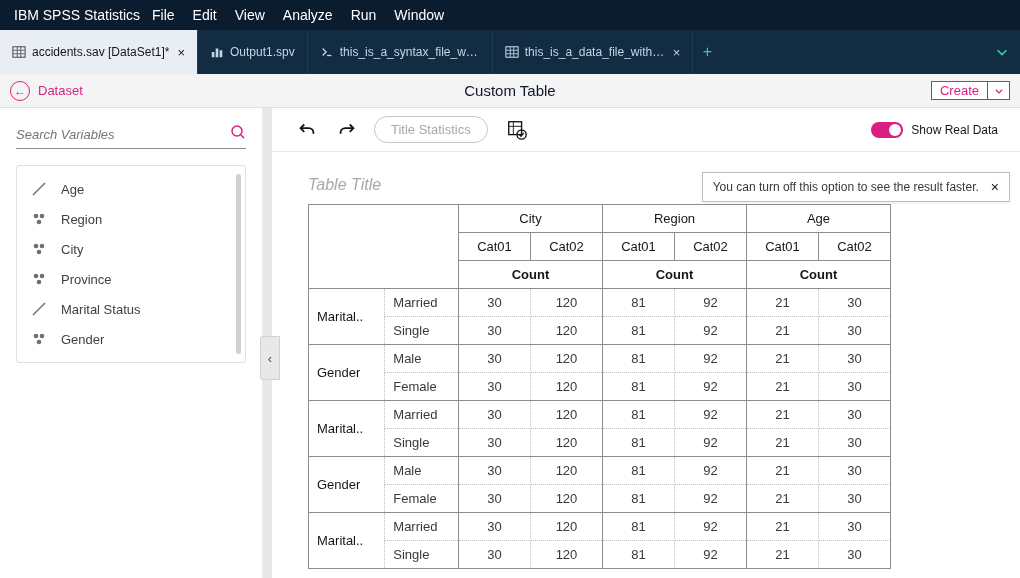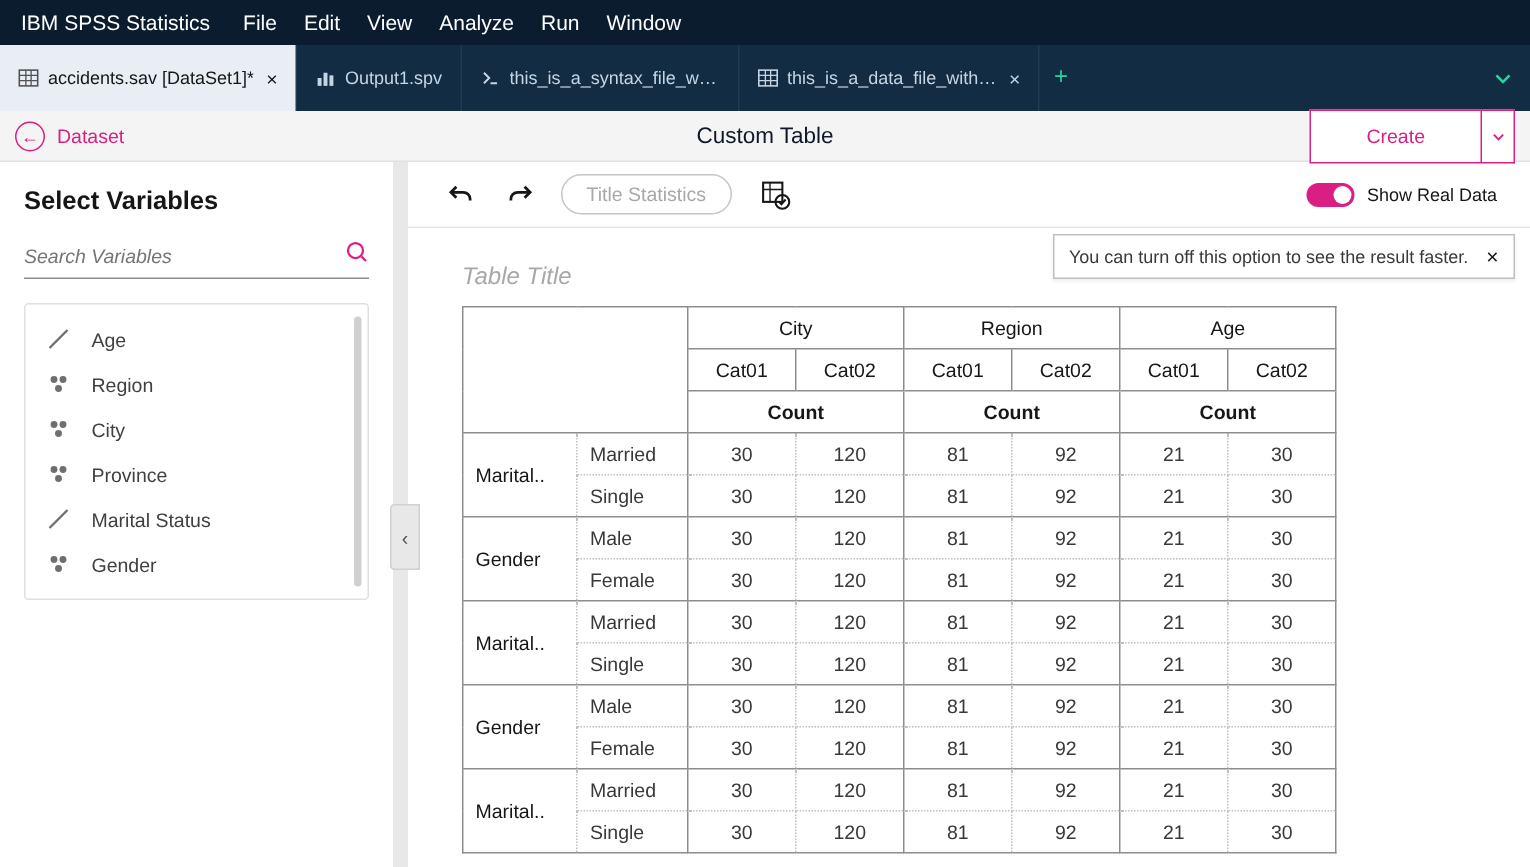--- a/index.html
+++ b/index.html
@@ -1,39 +1,39 @@
 <!DOCTYPE html>
 <html><head>
 <meta charset="utf-8">
 <style>
   * { box-sizing: border-box; margin: 0; padding: 0; }
   html, body { width: 1020px; height: 578px; font-family: "Helvetica Neue", Arial, sans-serif; font-size: 13px; color: #161616; overflow: hidden; }
 
   
   .menubar { background: #0a1c2e; color: #fff; height: 30px; display: flex; align-items: center; padding: 0 14px; }
-  .menubar .brand { font-size: 14px; margin-right: 22px; }
+  .menubar .brand { font-size: 14px; margin-right: 12px; }
   .menubar .menuitem { font-size: 14px; margin-right: 18px; cursor: pointer; }
 
   
   .tabstrip { background: #122c44; height: 44px; display: flex; align-items: stretch; position: relative; }
   .tab { display: flex; align-items: center; padding: 0 12px; color: #c6d5e2; font-size: 12px; border-right: 1px solid #1e3a55; cursor: pointer; min-width: 0; }
   .tab.active { background: #e8eef3; color: #161616; }
   .tab .ticon { width: 14px; height: 14px; margin-right: 6px; flex-shrink: 0; }
   .tab .tlabel { max-width: 140px; white-space: nowrap; overflow: hidden; text-overflow: ellipsis; }
   .tab .close { margin-left: 8px; font-size: 13px; line-height: 1; }
   .tabstrip .add { width: 28px; display:flex; align-items:center; justify-content:center; color:#29d39d; font-size:16px; cursor:pointer; }
   .tabstrip .chev { margin-left:auto; width:36px; display:flex; align-items:center; justify-content:center; color:#29d39d; font-size:16px; cursor:pointer; }
 
   
   .subheader { height: 34px; background: #f4f4f4; display:flex; align-items:center; padding: 0 10px; border-bottom:1px solid #e0e0e0; position:relative; }
   .back { display:flex; align-items:center; color:#da1e84; cursor:pointer; }
   .back .circ { width:20px; height:20px; border:1.5px solid #da1e84; border-radius:50%; display:flex; align-items:center; justify-content:center; margin-right:8px; font-size:12px; }
   .subheader .title { position:absolute; left:50%; transform:translateX(-50%); font-size:15px; color:#0f172a; }
   .create-wrap { margin-left:auto; display:flex; }
-  .create-btn { border:1px solid #da1e84; color:#da1e84; background:#fff; height:36px; padding:0 37px; font-size:13px; cursor:pointer; }
+  .create-btn { border:1px solid #da1e84; color:#da1e84; background:#fff; height:19px; padding:0 8px; font-size:13px; cursor:pointer; }
   .create-dd { border:1px solid #da1e84; border-left:none; color:#da1e84; background:#fff; width:22px; display:flex; align-items:center; justify-content:center; cursor:pointer; }
 
   
   .main { display:flex; height: calc(578px - 30px - 28px - 34px); }
   .leftpanel { width: 262px; background:#fff; padding: 16px; position:relative; }
   .leftpanel h3 { font-size:17px; font-weight:600; margin-bottom:16px; }
   .searchrow { display:flex; align-items:center; border-bottom:1px solid #8d8d8d; padding-bottom:4px; margin-bottom:16px; }
   .searchrow input { border:none; outline:none; flex:1; font-size:13px; color:#4c1d95; font-style:italic; background:transparent; }
   .searchrow .sicon { color:#da1e84; font-size:16px; }
   .varlist { border:1px solid #e0e0e0; border-radius:3px; padding:8px 0; position:relative; }
@@ -48,21 +48,21 @@
   .rightpanel { flex:1; display:flex; flex-direction:column; position:relative; overflow:hidden; }
   .toolbar { height:44px; display:flex; align-items:center; padding: 0 22px; border-bottom:1px solid #e8e8e8; }
   .tbtn { width:26px; height:26px; display:flex; align-items:center; justify-content:center; margin-right:14px; cursor:pointer; color:#161616; }
   .editstats { border:1px solid #c6c6c6; color:#a8a8a8; border-radius:16px; padding:5px 16px; font-size:13px; margin-right:16px; cursor:default; }
   .presetbtn { width:26px; height:26px; display:flex; align-items:center; justify-content:center; cursor:pointer; }
   .toolbar .rdgroup { margin-left:auto; display:flex; align-items:center; }
   .toggle { width:32px; height:16px; border-radius:8px; background:#da1e84; position:relative; margin-right:8px; cursor:pointer; }
   .toggle::after { content:""; position:absolute; right:2px; top:2px; width:12px; height:12px; background:#fff; border-radius:50%; }
   .rdlabel { font-size:12px; color:#161616; }
 
-  .tooltip { position:absolute; right:10px; top:48px; background:#fff; border:1px solid #bfbfbf; padding:6px 10px; font-size:12px; color:#393939; display:flex; align-items:center; box-shadow:0 1px 3px rgba(0,0,0,.08); z-index:5; }
+  .tooltip { position:absolute; right:10px; top:64px; background:#fff; border:1px solid #bfbfbf; padding:6px 10px; font-size:12px; color:#393939; display:flex; align-items:center; box-shadow:0 1px 3px rgba(0,0,0,.08); z-index:5; }
   .tooltip .x { margin-left:12px; cursor:pointer; color:#161616; font-size:14px; }
 
   .canvas { flex:1; overflow:auto; padding: 24px 36px; }
   .tabletitle { color:#a8a8a8; font-style:italic; font-size:16px; margin-bottom:10px; }
 
   table.pivot { border-collapse:collapse; }
   .pivot th, .pivot td { font-size:13px; }
   .colgrp th { border:1px solid #8d8d8d; padding:6px 0; text-align:center; font-weight:400; }
   .colcat th { border-left:1px solid #8d8d8d; border-right:1px solid #8d8d8d; border-bottom:1px dotted #bfbfbf; padding:6px 0; text-align:center; font-weight:400; width:72px; }
   .colcat th:nth-child(odd){ border-right:1px dotted #bfbfbf;}
@@ -149,21 +149,20 @@
         <svg width="10" height="10" viewBox="0 0 16 16">
           <path d="M3 6l5 5 5-5" fill="none" stroke="#da1e84" stroke-width="2"></path>
         </svg>
       </div>
   </div>
 </div>
 
 <div class="main">
 
   <div class="leftpanel">
-    <h3>Select Variables</h3>
     <div class="searchrow">
       <input placeholder="Search Variables" style="">
       <span class="sicon"><svg width="16" height="16" viewBox="0 0 16 16">
             <circle cx="7" cy="7" r="5" fill="none" stroke="#da1e84" stroke-width="1.5"></circle>
             <line x1="11" y1="11" x2="14" y2="14" stroke="#da1e84" stroke-width="1.5"></line>
           </svg></span>
     </div>
     <div class="varlist" id="varlist">
         <div class="varrow">
           <span class="vicon"><svg viewBox="0 0 16 16">

